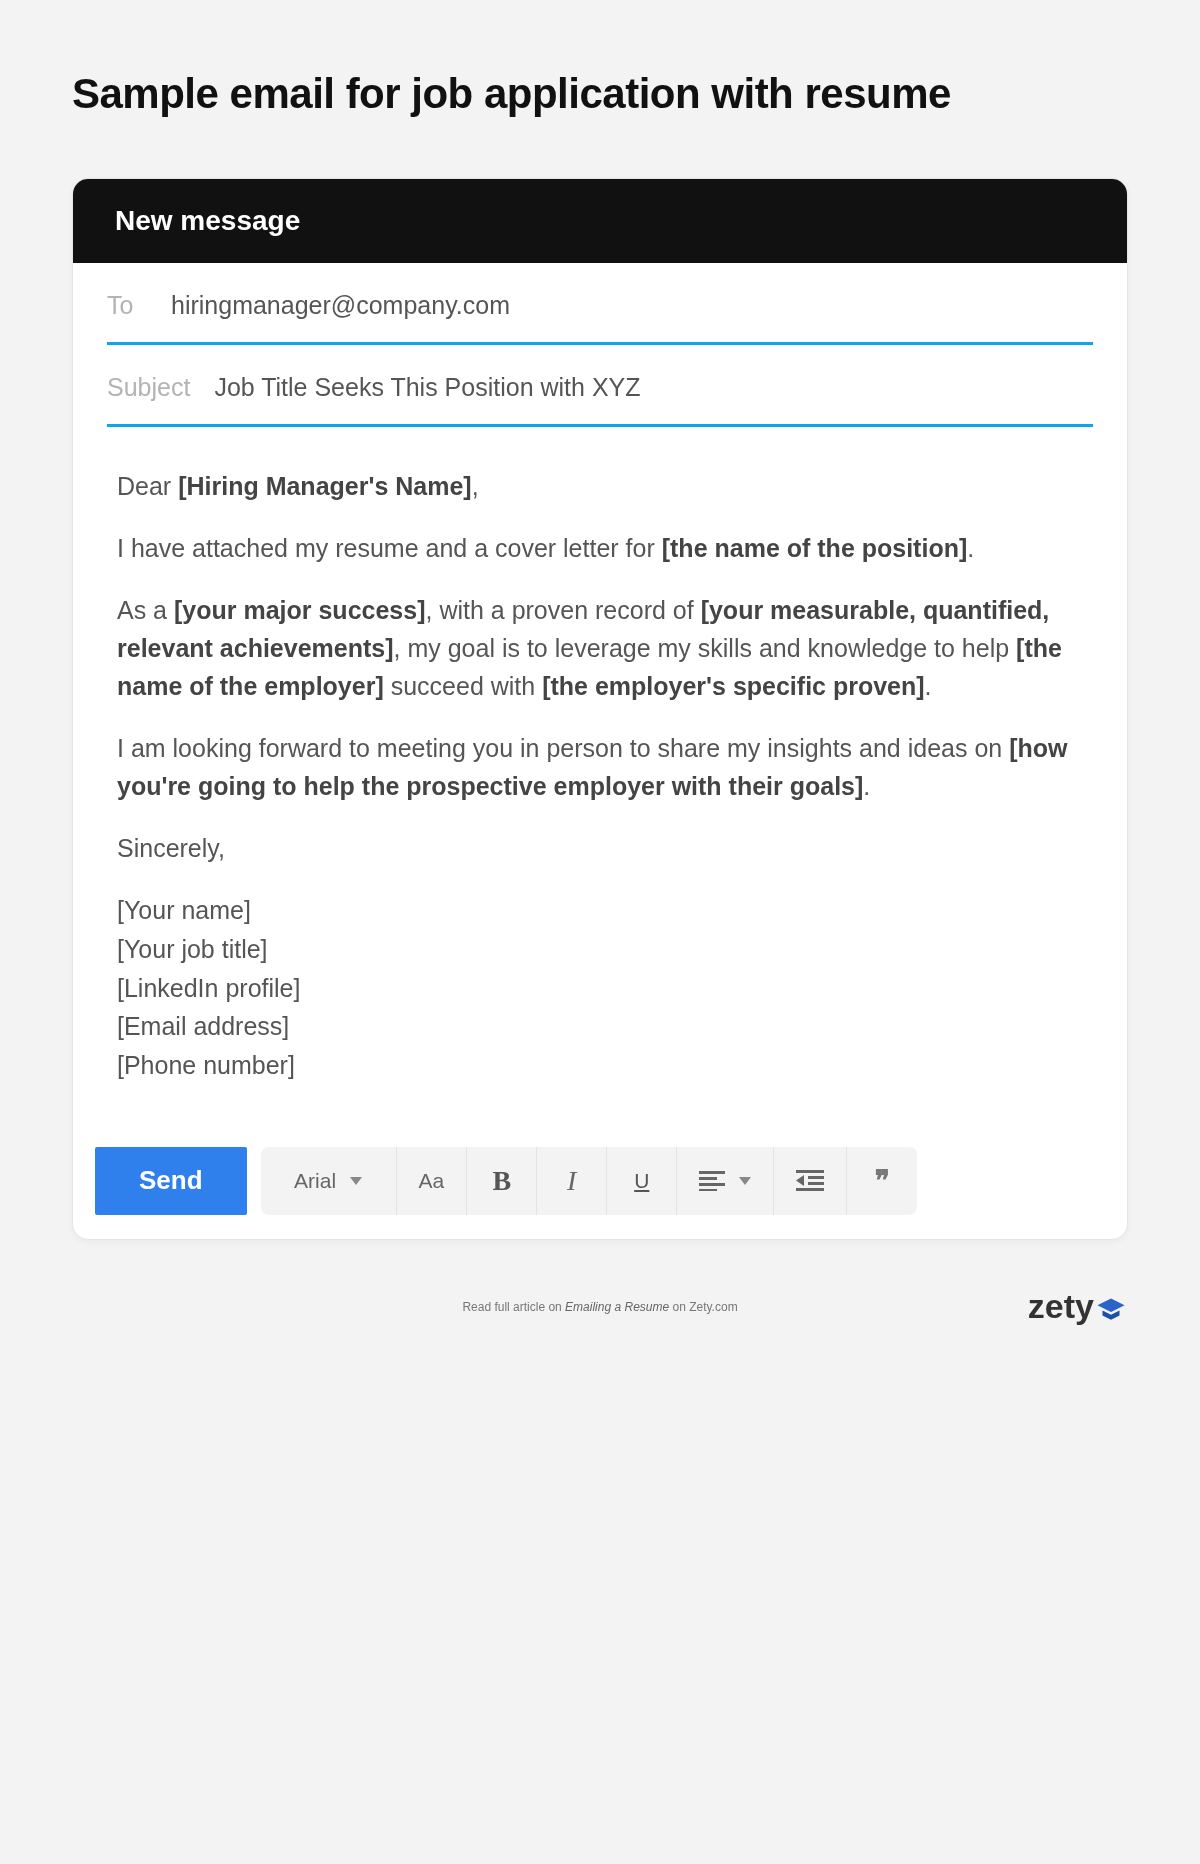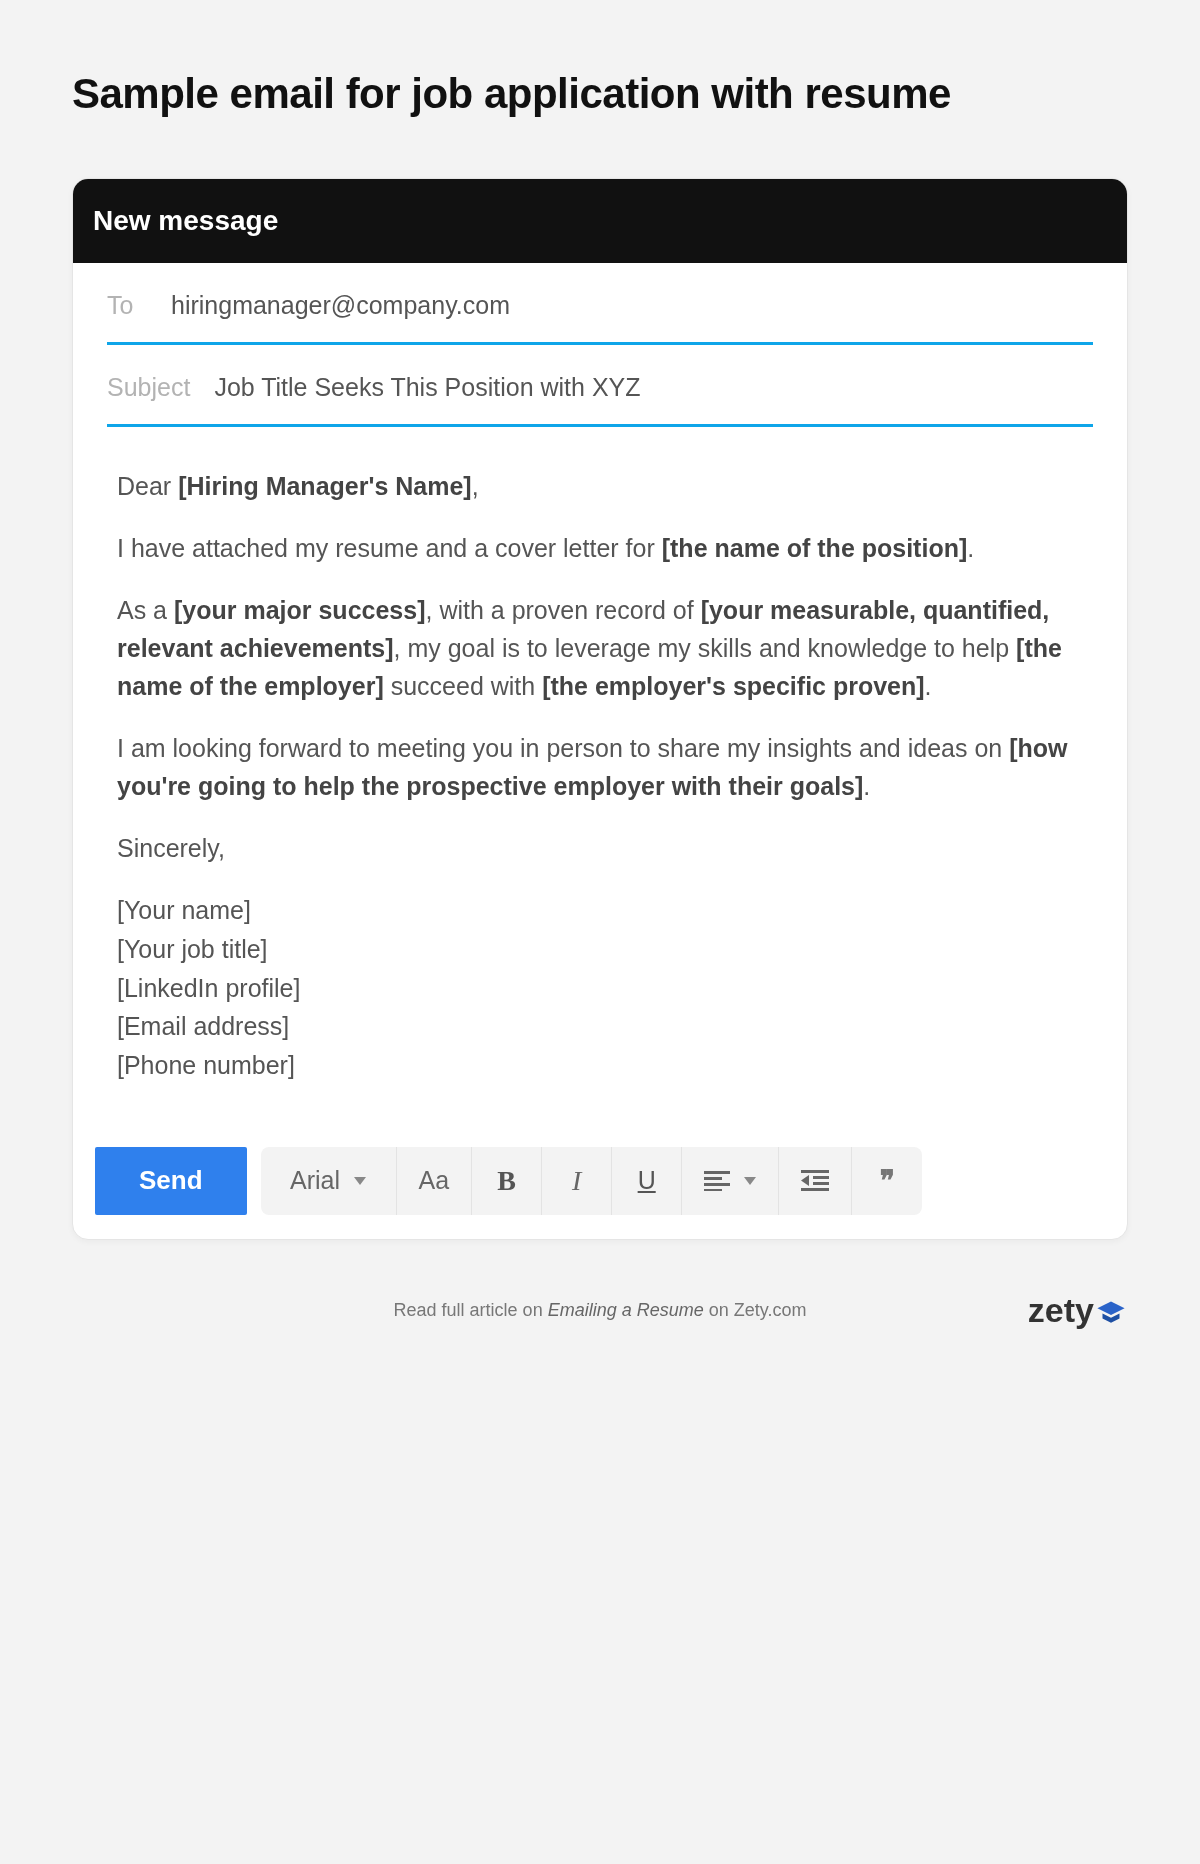--- a/index.html
+++ b/index.html
@@ -20,21 +20,21 @@
   .compose-window {
     background: #fff;
     border-radius: 16px;
     border: 1px solid #e5e5e5;
     box-shadow: 0 2px 6px rgba(0,0,0,0.04);
     overflow: hidden;
   }
   .compose-header {
     background: #111;
     color: #fff;
-    padding: 26px 20px;
+    padding: 26px 42px;
     font-size: 28px;
     font-weight: 600;
   }
   .fields { padding: 0 34px; }
   .field-row {
     display: flex;
     align-items: center;
     gap: 24px;
     padding: 28px 0 22px;
     border-bottom: 3px solid #0ea5e9;
@@ -78,21 +78,21 @@
     overflow: hidden;
     height: 68px;
   }
   .fmt-btn {
     display: flex;
     align-items: center;
     justify-content: center;
     gap: 8px;
     padding: 0 22px;
     color: #666;
-    font-size: 25px;
+    font-size: 21px;
     border-right: 1px solid #e3e3e3;
     cursor: pointer;
     min-width: 70px;
   }
   .fmt-btn:last-child { border-right: none; }
   .fmt-btn .caret {
     width: 0; height: 0;
     border-left: 6px solid transparent;
     border-right: 6px solid transparent;
     border-top: 8px solid #888;
@@ -106,21 +106,21 @@
   .fmt-btn svg { display:block; }
 
   .footer {
     margin-top: 60px;
     display: flex;
     align-items: center;
     justify-content: center;
     gap: 12px;
     position: relative;
   }
-  .footer-text { color:#777; font-size:18px; text-align:center; }
+  .footer-text { color:#777; font-size:12px; text-align:center; }
   .footer-text em { font-style: italic; color:#666; }
   .logo {
     position: absolute;
     right: 0;
     display: flex;
     align-items: center;
     font-size: 34px;
     font-weight: 700;
     color: #333;
   }

